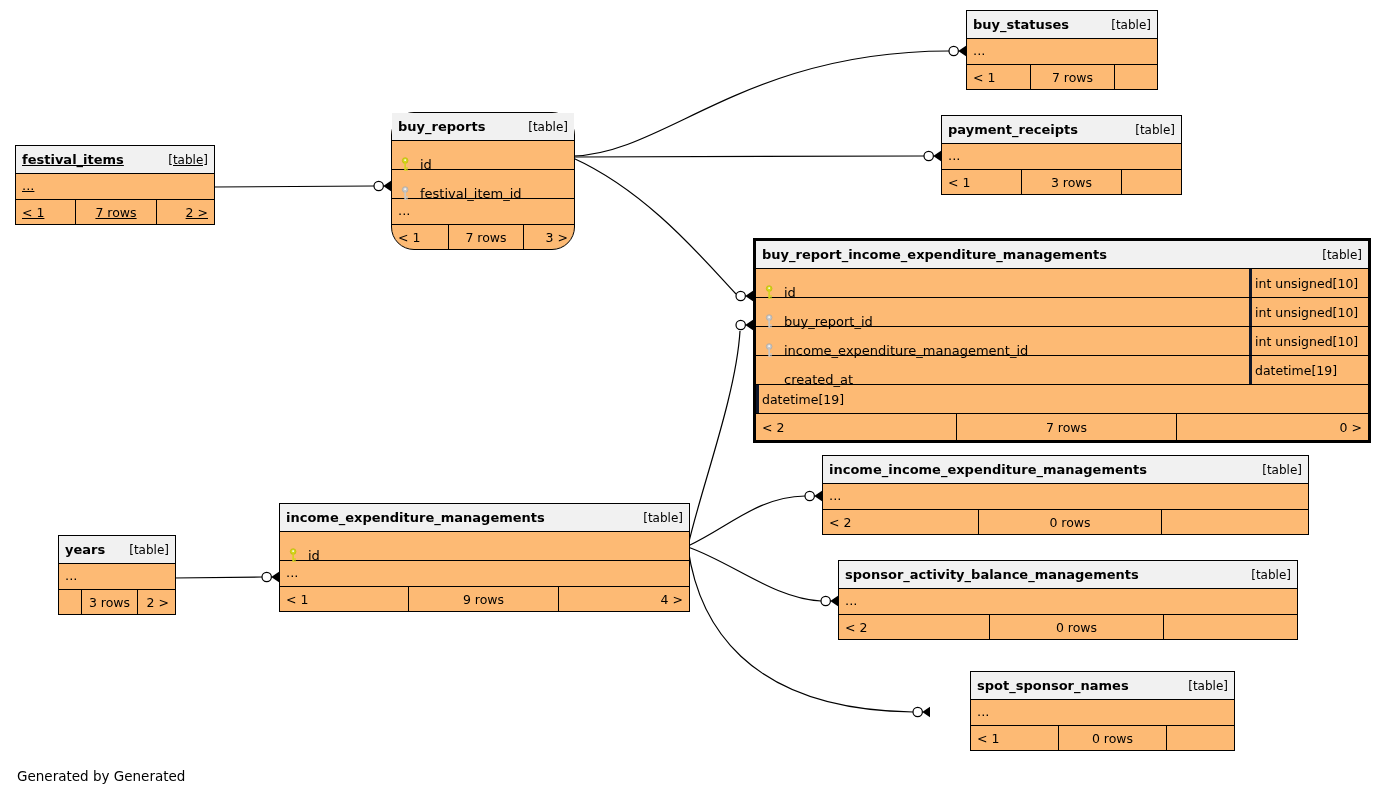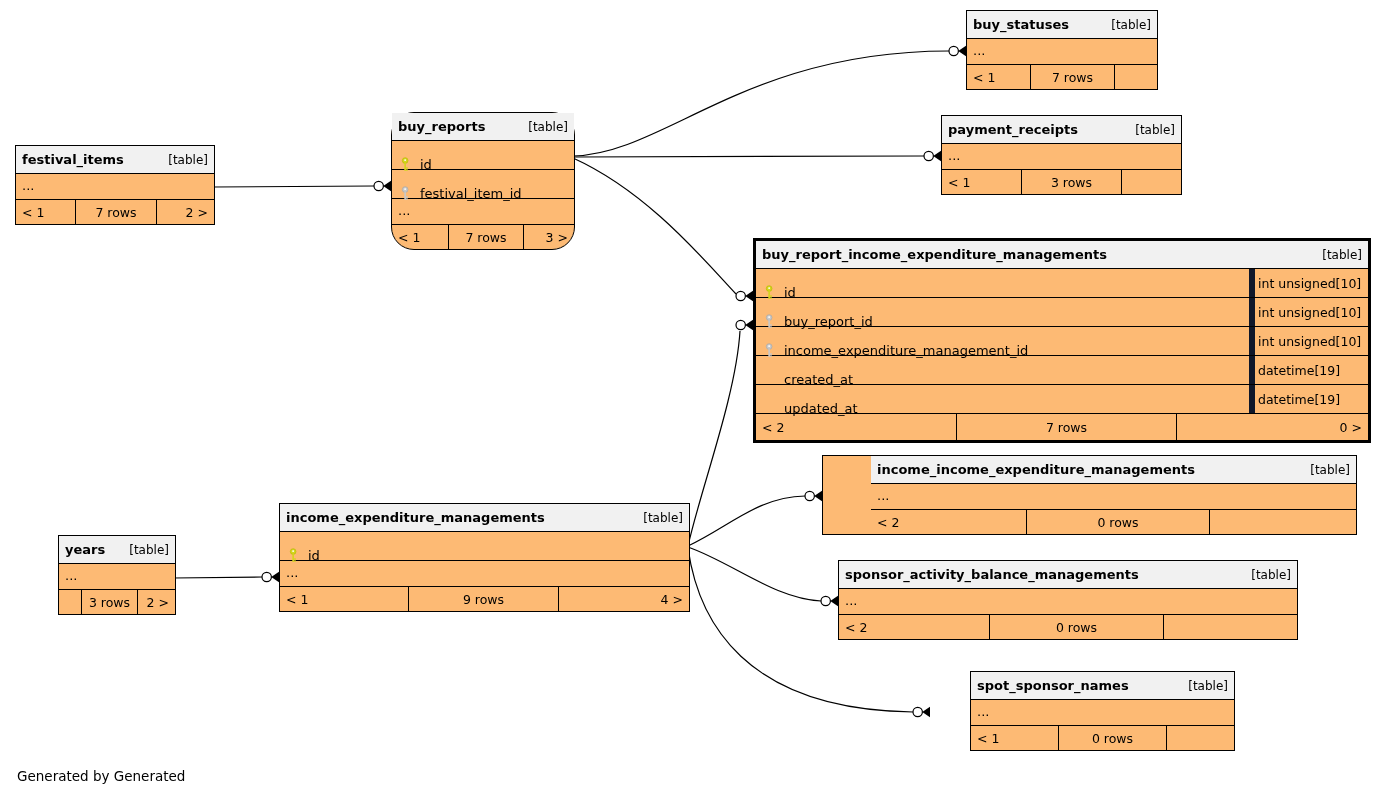--- a/index.html
+++ b/index.html
@@ -21,21 +21,21 @@
   .tbl-name{font-weight:bold;font-size:13px;letter-spacing:0;}
   .tbl-tag{font-size:12px;margin-left:8px;}
   .tbl-row{
     display:flex;align-items:center;height:29px;border-bottom:1px solid #000;
     box-sizing:border-box;font-size:13px;white-space:nowrap;
   }
   .col-left{display:flex;align-items:center;padding-left:7px;flex:1;height:100%;margin-top:18px;}
   .key-slot{width:13px;display:inline-flex;justify-content:center;}
   .col-name{margin-left:8px;}
   .col-type{
-    width:119px;height:100%;border-left:6px solid #0f172a;display:flex;align-items:center;
+    width:119px;height:100%;border-left:3px solid #0f172a;display:flex;align-items:center;
     padding:0 3px;font-size:12.5px;box-sizing:border-box;
   }
   .tbl-ellipsis{
     height:26px;line-height:24px;padding-left:6px;border-bottom:1px solid #000;
     box-sizing:border-box;font-size:13px;
   }
   .tbl-footer{display:flex;height:24px;box-sizing:border-box;font-size:12.5px;}
   .table-box.emph .tbl-footer{height:26px;}
   .fcell{display:flex;align-items:center;box-sizing:border-box;height:100%;}
   .fcell + .fcell{border-left:1px solid #000;}
@@ -91,21 +91,21 @@
         <path d="M930,706.7 L930,717.3 L922.2,712 Z" fill="#000000"></path>
         <circle cx="917.7" cy="712" r="4.7" fill="#ffffff" stroke="#000000" stroke-width="1.2"></circle>
       </g>
       <g>
         <path d="M173,578 L262,577" fill="none" stroke="#000000" stroke-width="1.2"></path>
         <path d="M279,571.7 L279,582.3 L271.2,577 Z" fill="#000000"></path>
         <circle cx="266.7" cy="577" r="4.7" fill="#ffffff" stroke="#000000" stroke-width="1.2"></circle>
       </g>
     </svg>
   <div id="credit">Generated by Generated</div>
-<div class="table-box" style="left: 15px; top: 145px; width: 198px;">
+<div class="table-box" style="left: 15px; top: 145px; width: 198px; text-decoration: underline;">
       <div class="tbl-header">
         <span class="tbl-name">festival_items</span>
         <span class="tbl-tag">[table]</span>
       </div>
       <div class="tbl-ellipsis">...</div>
       <div class="tbl-footer">
         <div class="fcell a-left" style="width: 59px; flex: 0 0 auto;">&lt; 1</div>
         <div class="fcell a-center" style="width: 81px; flex: 0 0 auto;">7 rows</div>
         <div class="fcell a-right">2 &gt;</div>
       </div>
@@ -225,33 +225,29 @@
         <div class="col-type">int unsigned[10]</div>
       </div>
       <div class="tbl-row">
         <div class="col-left">
           <span class="key-slot"></span>
           <span class="col-name">created_at</span>
         </div>
         <div class="col-type">datetime[19]</div>
       </div>
       <div class="tbl-row">
-        <div class="col-left">
-          <span class="key-slot"></span>
-          <span class="col-name">updated_at</span>
-        </div>
         <div class="col-type">datetime[19]</div>
       </div>
       <div class="tbl-footer">
         <div class="fcell a-left" style="width: 200px; flex: 0 0 auto;">&lt; 2</div>
         <div class="fcell a-center" style="width: 220px; flex: 0 0 auto;">7 rows</div>
         <div class="fcell a-right">0 &gt;</div>
       </div>
     </div>
-    <div class="table-box" style="left: 822px; top: 455px; width: 485px; padding-left: 48px;">
+    <div class="table-box" style="left: 822px; top: 455px; width: 485px;">
       <div class="tbl-header">
         <span class="tbl-name">income_income_expenditure_managements</span>
         <span class="tbl-tag">[table]</span>
       </div>
       <div class="tbl-ellipsis">...</div>
       <div class="tbl-footer">
         <div class="fcell a-left" style="width: 155px; flex: 0 0 auto;">&lt; 2</div>
         <div class="fcell a-center" style="width: 183px; flex: 0 0 auto;">0 rows</div>
         <div class="fcell a-right"></div>
       </div>

